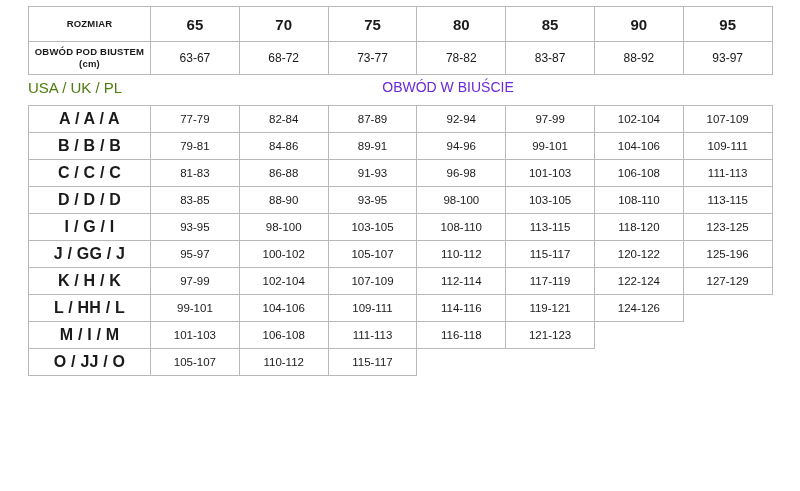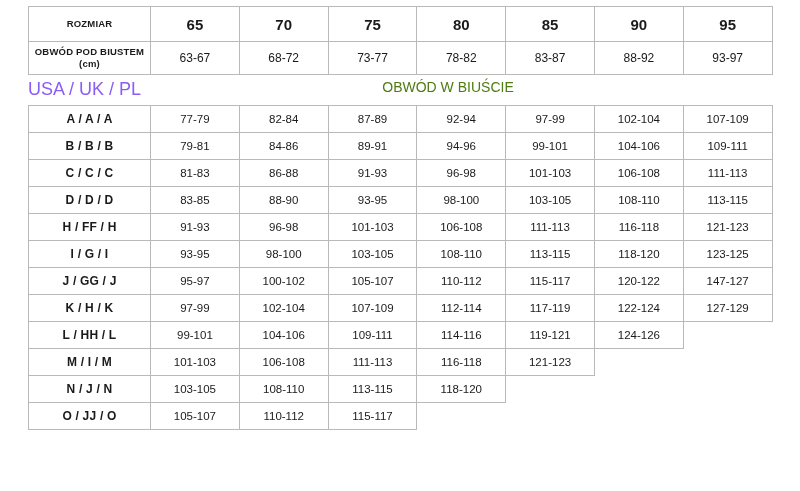--- a/index.html
+++ b/index.html
@@ -65,49 +65,49 @@
     position: absolute;
     left: 28px;
     top: 79px;
     width: 744px;
     height: 24px;
   }
   .usa-label {
     position: absolute;
     left: 0;
     top: 0;
-    font-size: 18px;
-    color: #8b5cf6;
+    font-size: 15px;
+    color: #4d7c0f;
   }
   .obwod-label {
     position: absolute;
     left: 16px;
     right: 0;
     top: 0;
     text-align: center;
     font-size: 14px;
-    color: #4d7c0f;
+    color: #6d28d9;
     padding-left: 80px;
   }
 
   
   .main-table-wrap {
     position: absolute;
     left: 28px;
     top: 105px;
     width: 744px;
   }
   .main-table col.c0 { width: 122px; }
   .main-table col.cx { width: 88.8px; }
   .main-table td {
     height: 24px;
     font-size: 11.5px;
   }
   .main-table td.cup {
-    font-size: 12px;
+    font-size: 16px;
     font-weight: bold;
     letter-spacing: .2px;
   }
   .main-table td.empty {
     border: none;
   }
 </style>
 </head>
 <body>
 
@@ -202,48 +202,38 @@
             <td class="cup">D / D / D</td>
             <td>83-85</td>
             <td>88-90</td>
             <td>93-95</td>
             <td>98-100</td>
             <td>103-105</td>
             <td>108-110</td>
             <td>113-115</td>
           </tr>
           <tr>
-            <td class="cup">H / FF / H</td>
-            <td>91-93</td>
-            <td>96-98</td>
-            <td>101-103</td>
-            <td>106-108</td>
-            <td>111-113</td>
-            <td>116-118</td>
-            <td>121-123</td>
-          </tr>
-          <tr>
             <td class="cup">I / G / I</td>
             <td>93-95</td>
             <td>98-100</td>
             <td>103-105</td>
             <td>108-110</td>
             <td>113-115</td>
             <td>118-120</td>
             <td>123-125</td>
           </tr>
           <tr>
             <td class="cup">J / GG / J</td>
             <td>95-97</td>
             <td>100-102</td>
             <td>105-107</td>
             <td>110-112</td>
             <td>115-117</td>
             <td>120-122</td>
-            <td>147-127</td>
+            <td>125-196</td>
           </tr>
           <tr>
             <td class="cup">K / H / K</td>
             <td>97-99</td>
             <td>102-104</td>
             <td>107-109</td>
             <td>112-114</td>
             <td>117-119</td>
             <td>122-124</td>
             <td>127-129</td>
@@ -262,30 +252,20 @@
             <td class="cup">M / I / M</td>
             <td>101-103</td>
             <td>106-108</td>
             <td>111-113</td>
             <td>116-118</td>
             <td>121-123</td>
             <td class="empty"></td>
             <td class="empty"></td>
           </tr>
           <tr>
-            <td class="cup">N / J / N</td>
-            <td>103-105</td>
-            <td>108-110</td>
-            <td>113-115</td>
-            <td>118-120</td>
-            <td class="empty"></td>
-            <td class="empty"></td>
-            <td class="empty"></td>
-          </tr>
-          <tr>
             <td class="cup">O / JJ / O</td>
             <td>105-107</td>
             <td>110-112</td>
             <td>115-117</td>
             <td class="empty"></td>
             <td class="empty"></td>
             <td class="empty"></td>
             <td class="empty"></td>
           </tr>
         </tbody>

